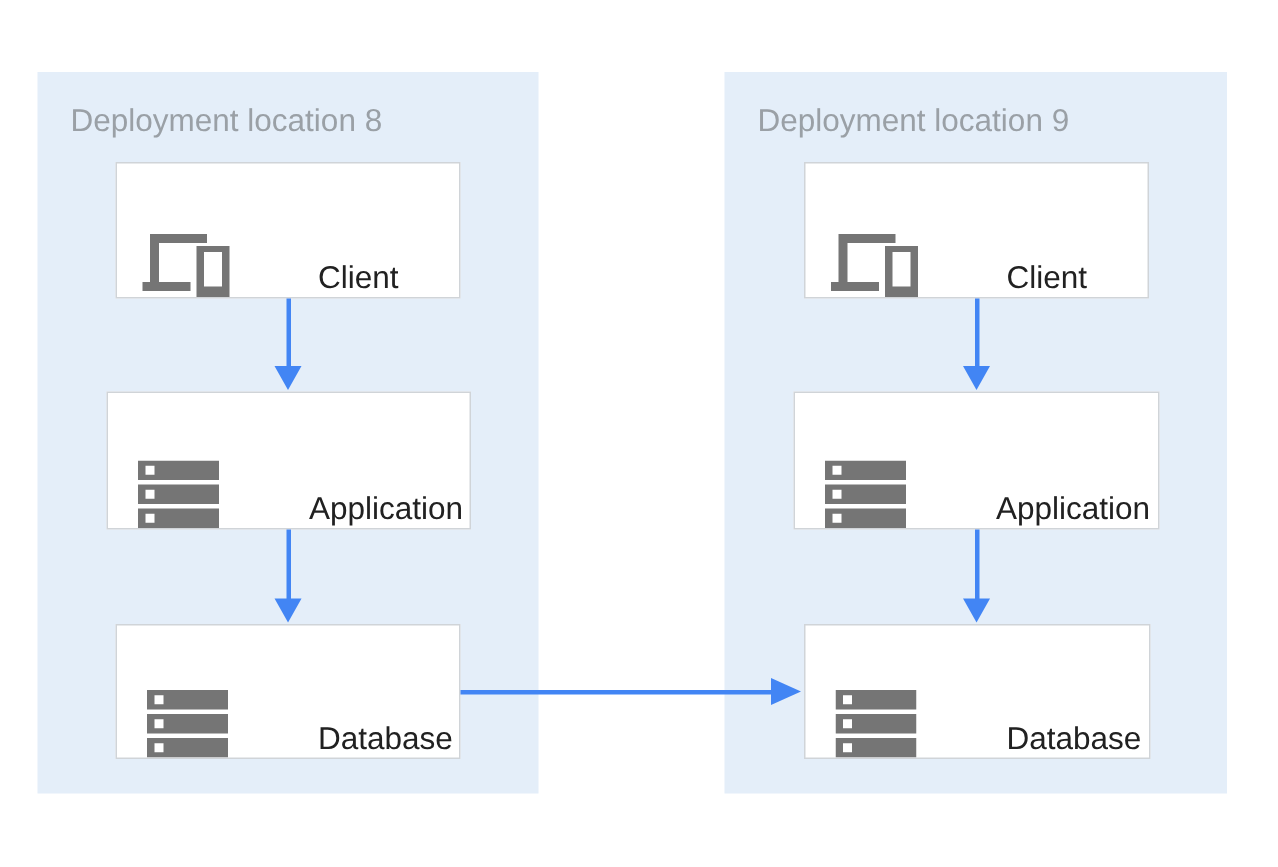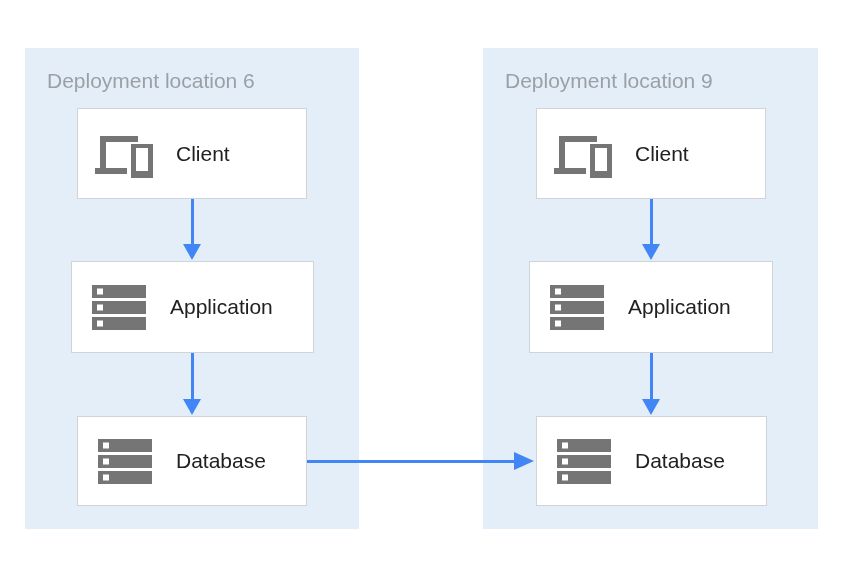--- a/index.html
+++ b/index.html
@@ -28,22 +28,23 @@
     line-height: 1.2;
     color: var(--title-gray, #9AA0A6);
     white-space: nowrap;
   }
   .node {
     position: absolute;
     background: var(--box-bg, #ffffff);
     border: 1px solid var(--box-border, #D0D4D8);
     box-sizing: border-box;
     display: flex;
-    align-items: center;
+    align-items: flex-end;
     padding-left: 14px;
+    gap: 36px;
   }
   .node-client-1      { left: 77px;  top: 108px; width: 230px; height: 91px; }
   .node-application-1 { left: 71px;  top: 261px; width: 243px; height: 92px; }
   .node-database-1    { left: 77px;  top: 416px; width: 230px; height: 90px; }
   .node-client-2      { left: 536px; top: 108px; width: 230px; height: 91px; }
   .node-application-2 { left: 529px; top: 261px; width: 244px; height: 92px; }
   .node-database-2    { left: 536px; top: 416px; width: 231px; height: 90px; }
   .icon-wrap {
     width: 66px;
     display: flex;
@@ -110,21 +111,21 @@
     border-bottom: 9px solid transparent;
     border-left: 20px solid var(--arrow-blue, #4285F4);
   }
 </style>
 </head>
 <body>
 
 <div class="canvas">
 
   <div class="panel panel-1">
-    <div class="panel-title">Deployment location 6</div>
+    <div class="panel-title">Deployment location 8</div>
   </div>
 
   <div class="panel panel-2">
     <div class="panel-title">Deployment location 9</div>
   </div>
 
   <div class="node node-client-1">
     <span class="icon-wrap">
       <svg width="66" height="48" viewBox="0 0 66 48" aria-hidden="true">
         <path fill="currentColor" d="M8 6h38v6H14v26H8V6z"></path>

